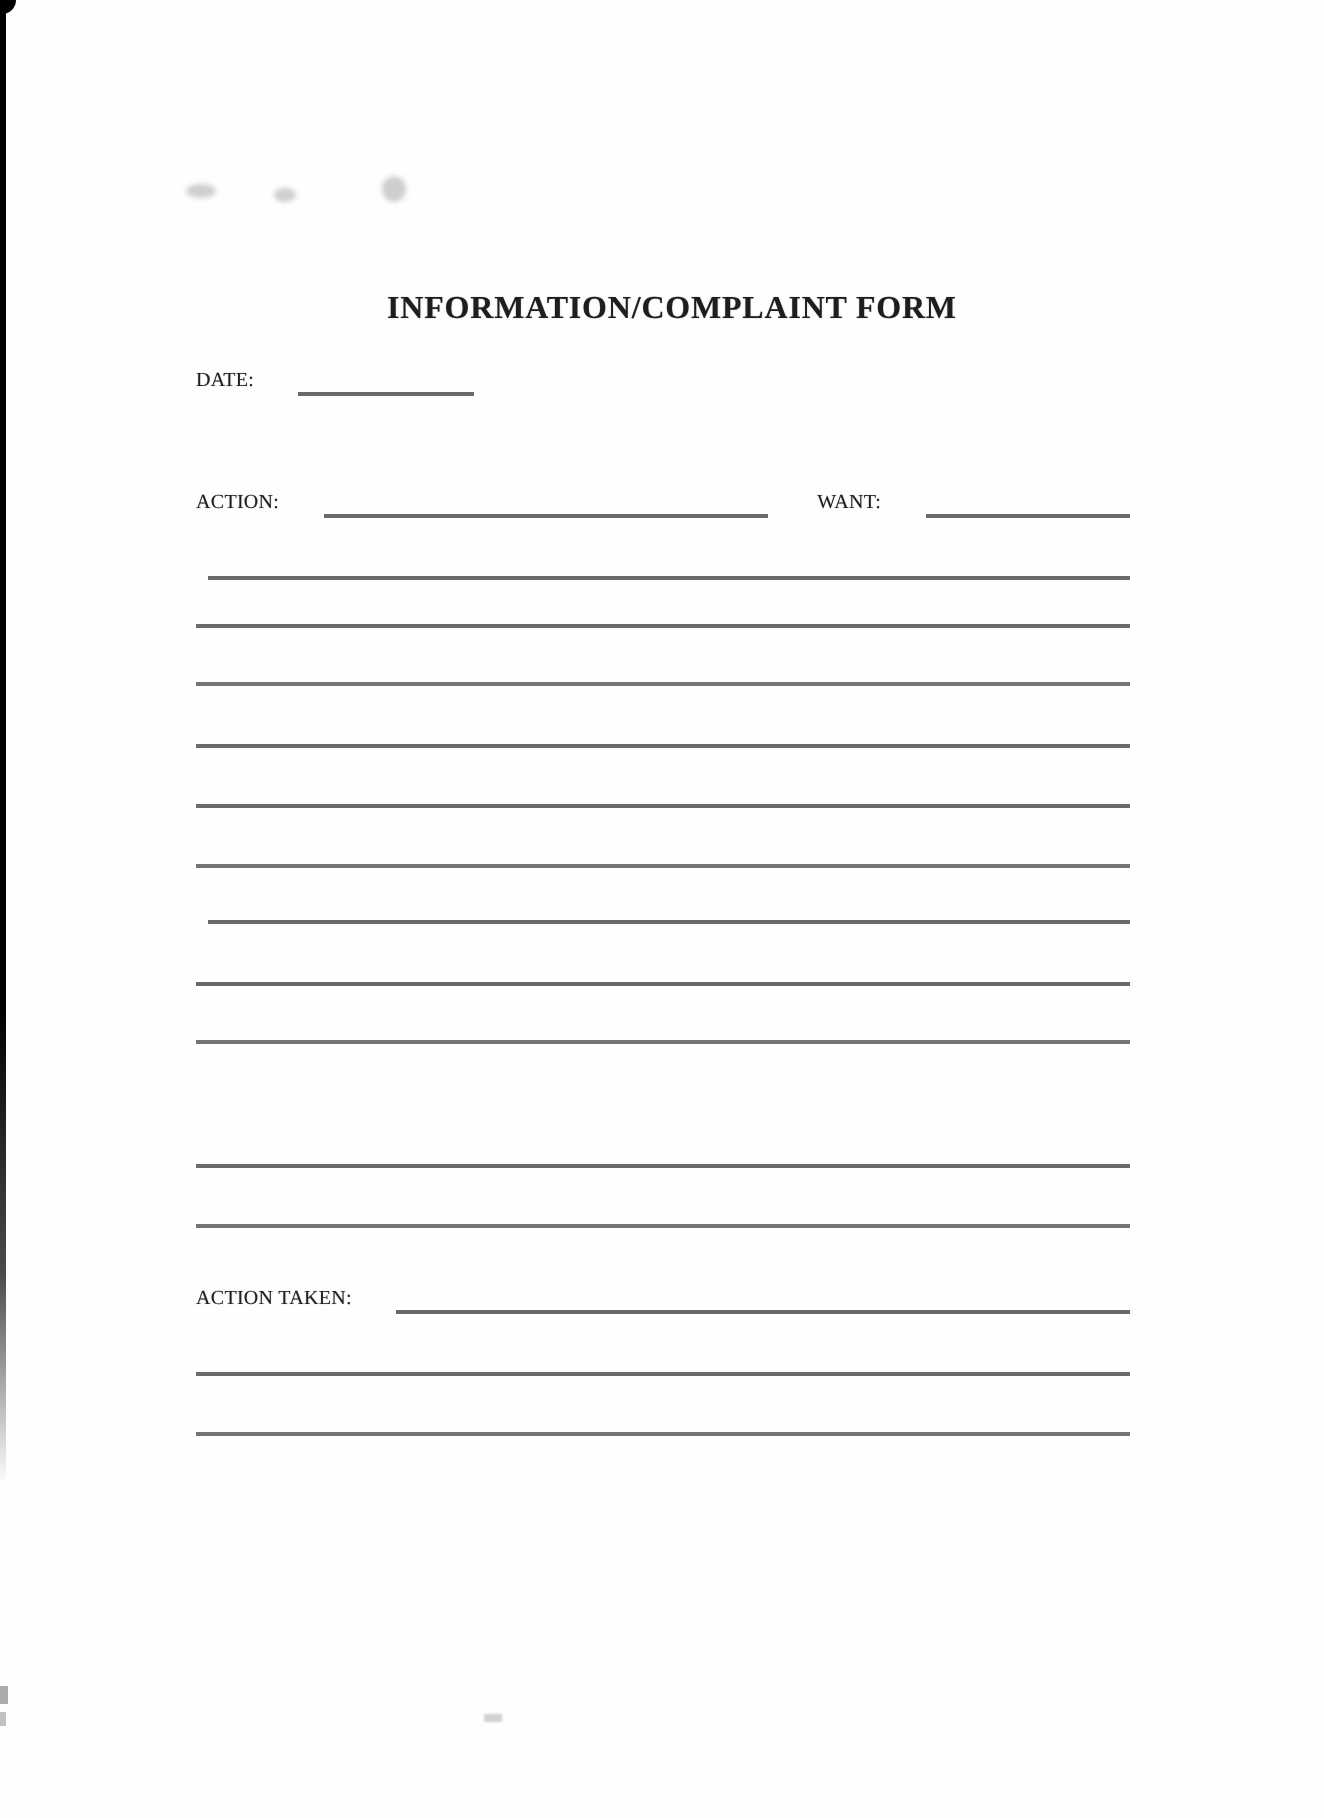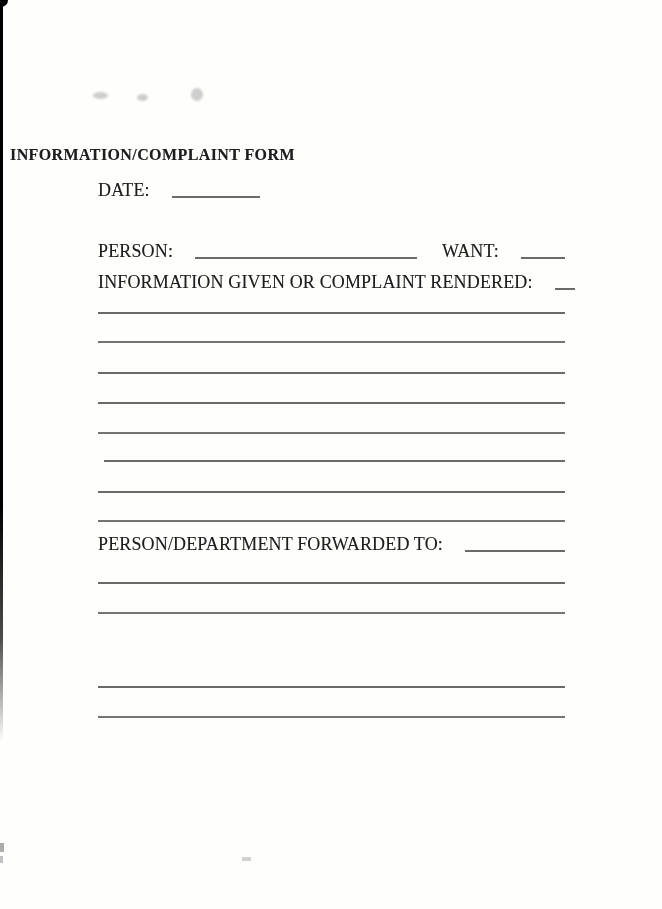--- a/index.html
+++ b/index.html
@@ -32,28 +32,28 @@
   .smudge-a { left: 93px;  top: 92px;  width: 15px; height: 7px; }
   .smudge-b { left: 137px; top: 94px;  width: 11px; height: 7px; }
   .smudge-c { left: 191px; top: 88px;  width: 12px; height: 13px; }
   .mark-a { left: 0; top: 843px; width: 4px; height: 9px; background: rgba(90,90,90,.5); }
   .mark-b { left: 0; top: 856px; width: 3px; height: 7px; background: rgba(120,120,120,.45); }
   .mark-c { left: 242px; top: 857px; width: 9px; height: 4px; background: rgba(165,165,165,.5); filter: blur(.5px); }
   
   .title {
     position: absolute; top: 146px; left: 0; right: 0;
     margin: 0; padding-left: 10px;
-    text-align: left;
+    text-align: center;
     font-size: 16px; font-weight: bold; letter-spacing: .4px;
     text-shadow: 0 0 .6px rgba(40,40,40,.45);
   }
   .row {
     position: absolute; left: 98px; right: 97px;
     display: flex; align-items: flex-start;
-    font-size: 18px; letter-spacing: .15px; line-height: 15px;
+    font-size: 10px; letter-spacing: .15px; line-height: 15px;
     text-shadow: 0 0 .6px rgba(40,40,40,.4);
     white-space: nowrap;
     gap: 16px;
   }
   .label { flex: none; }
   .label-2 { flex: none; margin-left: 9px; }
   .fill {
     display: block; height: 15px; margin-left: 6px;
     border-bottom: 2px solid var(--rule);
     min-width: 20px;
@@ -88,56 +88,55 @@
 
   <div class="row" style="top:183px">
     <span class="label">DATE:</span>
     <span class="fill w88">
         <span class="val"></span>
       </span>
   </div>
 
 
   <div class="row" style="top:244px">
-    <span class="label">PERSON:</span>
+    <span class="label">ACTION:</span>
     <span class="fill w222">
         <span class="val"></span>
       </span>
     <span class="label-2">WANT:</span>
     <span class="fill grow">
         <span class="val"></span>
       </span>
   </div>
 
   <div class="row" style="top:275px">
-    <span class="label">INFORMATION GIVEN OR COMPLAINT RENDERED:</span>
     <span class="fill grow">
         <span class="val"></span>
       </span>
   </div>
   <div class="writing-line" style="top:312px"></div>
   <div class="writing-line soft" style="top:341px"></div>
   <div class="writing-line" style="top:372px"></div>
   <div class="writing-line" style="top:402px"></div>
   <div class="writing-line soft" style="top:432px"></div>
 
   <div class="row" style="top:447px">
     <span class="fill grow">
         <span class="val"></span>
       </span>
   </div>
   <div class="writing-line" style="top:491px"></div>
   <div class="writing-line soft" style="top:520px"></div>
 
-  <div class="row" style="top:537px">
-    <span class="label">PERSON/DEPARTMENT FORWARDED TO:</span>
+  <div class="writing-line" style="top:582px"></div>
+  <div class="writing-line soft" style="top:612px"></div>
+
+  <div class="row" style="top:642px">
+    <span class="label">ACTION TAKEN:</span>
     <span class="fill grow">
         <span class="val"></span>
       </span>
   </div>
-  <div class="writing-line" style="top:582px"></div>
-  <div class="writing-line soft" style="top:612px"></div>
-
   <div class="writing-line" style="top:686px"></div>
   <div class="writing-line soft" style="top:716px"></div>
 
 
 </div>
 
 </body></html>

